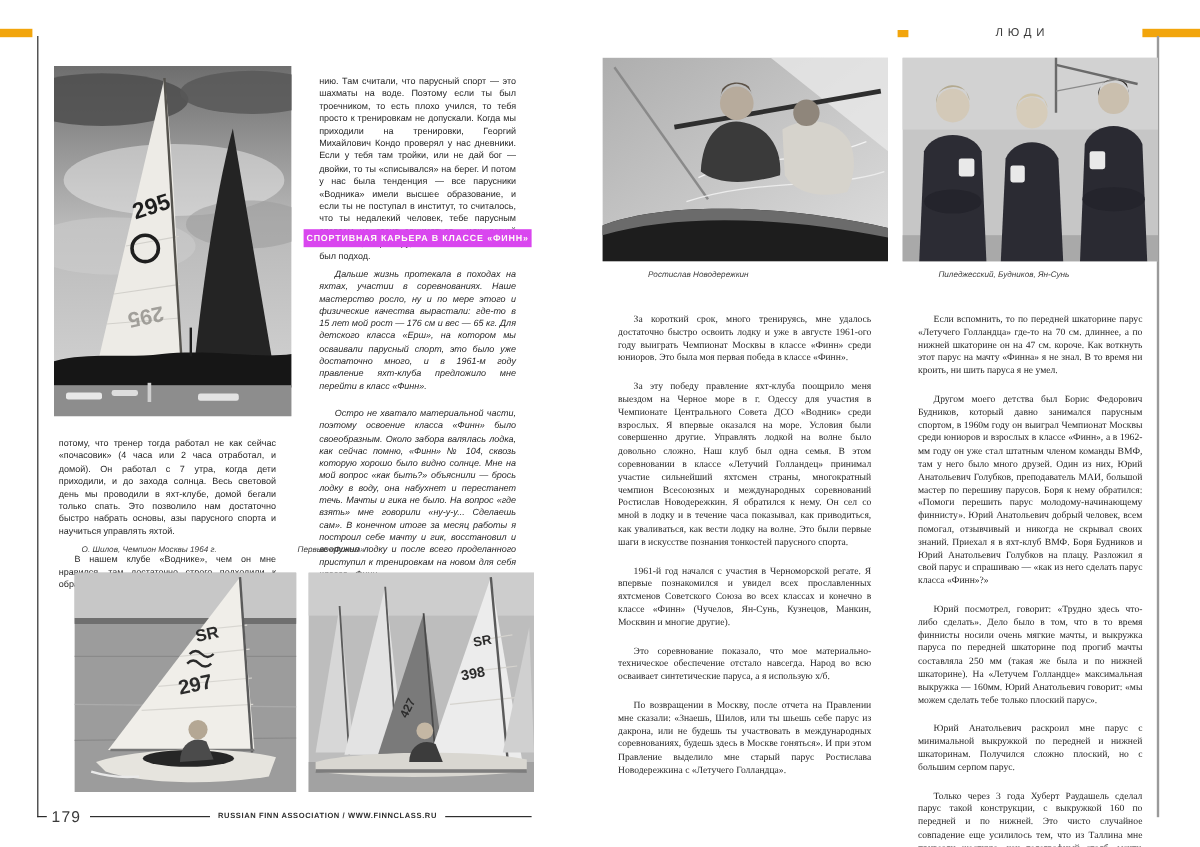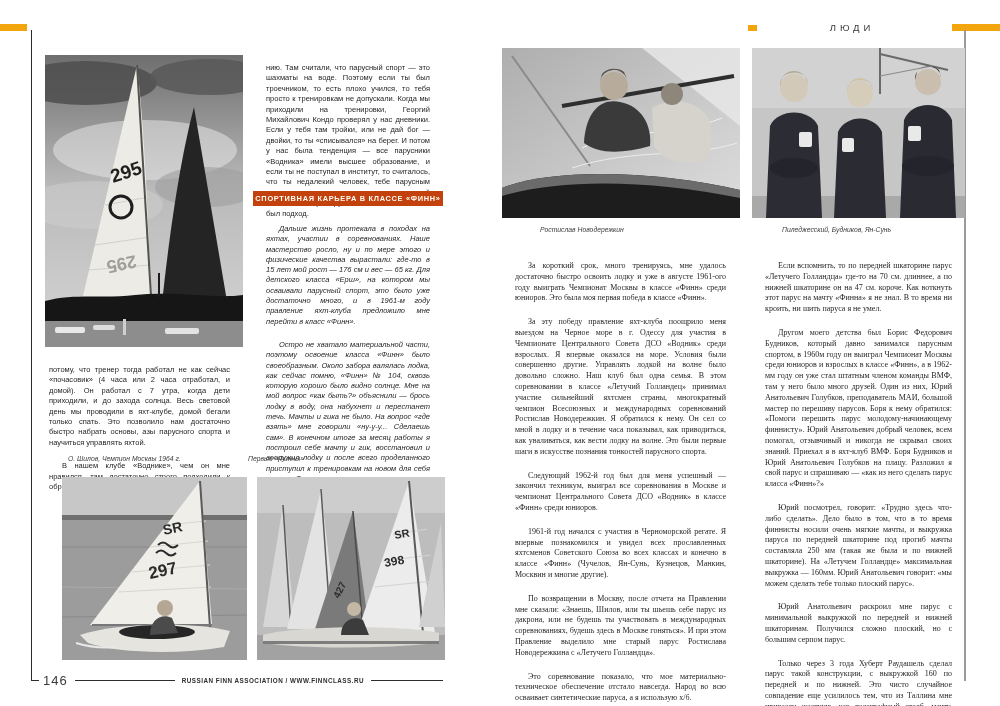--- a/index.html
+++ b/index.html
@@ -33,21 +33,21 @@
   .lp { font-size:7.5px; line-height:10.4px; }
   .rp { font-size:8px;   line-height:10.8px;font-family:Liberation Serif, serif; }
   .lp-col1        { left:36px;  top:352px; width:207px; }
   .lp-col2-top    { left:253px; top:50px;  width:190px; }
   .lp-col2-bottom { left:253px; top:211px; width:190px; line-height:10.3px;font-style:italic; }
   .rp-col1 { left:502px; top:248px; width:237px; }
   .rp-col2 { left:752px; top:248px; width:213px; }
 
   .heading-band {
     position:absolute; left:253px; top:191px; width:190px; height:15px;
-    background:#c2410c; color:#fffdf6; font-size:7.4px; font-weight:bold;
+    background:#d946ef; color:#fffdf6; font-size:7.4px; font-weight:bold;
     letter-spacing:0.7px; display:flex; align-items:center; justify-content:center;
     white-space:nowrap;
   }
 
   .caption { position:absolute; font-style:italic; font-size:6.8px; color:#3a3a3a; white-space:nowrap; }
   .cap-shilov { left:68px;  top:455px; }
   .cap-finns  { left:248px; top:455px; }
   .cap-novo   { left:540px; top:226px; }
   .cap-three  { left:782px; top:226px; }
 
@@ -211,33 +211,32 @@
     <rect x="156" y="78" width="13" height="15" rx="2" fill="#e9e9e9"></rect>
     <ellipse cx="176" cy="118" rx="26" ry="10" fill="#24242c"></ellipse>
   </svg>
 
   <div class="caption cap-novo">Ростислав Новодережкин</div>
   <div class="caption cap-three">Пиледжесский, Будников, Ян-Сунь</div>
 
   <div class="body rp rp-col1">
     <p>За короткий срок, много тренируясь, мне удалось достаточно быстро освоить лодку и уже в августе 1961-ого году выиграть Чемпионат Москвы в классе «Финн» среди юниоров. Это была моя первая победа в классе «Финн».</p>
     <p>За эту победу правление яхт-клуба поощрило меня выездом на Черное море в г. Одессу для участия в Чемпионате Центрального Совета ДСО «Водник» среди взрослых. Я впервые оказался на море. Условия были совершенно другие. Управлять лодкой на волне было довольно сложно. Наш клуб был одна семья. В этом соревновании в классе «Летучий Голландец» принимал участие сильнейший яхтсмен страны, многократный чемпион Всесоюзных и международных соревнований Ростислав Новодережкин. Я обратился к нему. Он сел со мной в лодку и в течение часа показывал, как приводиться, как уваливаться, как вести лодку на волне. Это были первые шаги в искусстве познания тонкостей парусного спорта.</p>
-    <p>Следующий 1962-й год был для меня успешный — закончил техникум, выиграл все соревнования в Москве и чемпионат Центрального Совета ДСО «Водник» в классе «Финн» среди юниоров.</p>
     <p>1961-й год начался с участия в Черноморской регате. Я впервые познакомился и увидел всех прославленных яхтсменов Советского Союза во всех классах и конечно в классе «Финн» (Чучелов, Ян-Сунь, Кузнецов, Манкин, Москвин и многие другие).</p>
+    <p>Это соревнование показало, что мое материально-техническое обеспечение отстало навсегда. Народ во всю осваивает синтетические паруса, а я использую х/б.</p>
     <p>По возвращении в Москву, после отчета на Правлении мне сказали: «Знаешь, Шилов, или ты шьешь себе парус из дакрона, или не будешь ты участвовать в международных соревнованиях, будешь здесь в Москве гоняться». И при этом Правление выделило мне старый парус Ростислава Новодережкина с «Летучего Голландца».</p>
-    <p>Это соревнование показало, что мое материально-техническое обеспечение отстало навсегда. Народ во всю осваивает синтетические паруса, а я использую х/б.</p>
   </div>
   <div class="body rp rp-col2">
     <p>Если вспомнить, то по передней шкаторине парус «Летучего Голландца» где-то на 70 см. длиннее, а по нижней шкаторине он на 47 см. короче. Как воткнуть этот парус на мачту «Финна» я не знал. В то время ни кроить, ни шить паруса я не умел.</p>
     <p>Другом моего детства был Борис Федорович Будников, который давно занимался парусным спортом, в 1960м году он выиграл Чемпионат Москвы среди юниоров и взрослых в классе «Финн», а в 1962-мм году он уже стал штатным членом команды ВМФ, там у него было много друзей. Один из них, Юрий Анатольевич Голубков, преподаватель МАИ, большой мастер по перешиву парусов. Боря к нему обратился: «Помоги перешить парус молодому-начинающему финнисту». Юрий Анатольевич добрый человек, всем помогал, отзывчивый и никогда не скрывал своих знаний. Приехал я в яхт-клуб ВМФ. Боря Будников и Юрий Анатольевич Голубков на плацу. Разложил я свой парус и спрашиваю — «как из него сделать парус класса «Финн»?»</p>
     <p>Юрий посмотрел, говорит: «Трудно здесь что-либо сделать». Дело было в том, что в то время финнисты носили очень мягкие мачты, и выкружка паруса по передней шкаторине под прогиб мачты составляла 250 мм (такая же была и по нижней шкаторине). На «Летучем Голландце» максимальная выкружка — 160мм. Юрий Анатольевич говорит: «мы можем сделать тебе только плоский парус».</p>
     <p>Юрий Анатольевич раскроил мне парус с минимальной выкружкой по передней и нижней шкаторинам. Получился сложно плоский, но с большим серпом парус.</p>
     <p>Только через 3 года Хуберт Раудашель сделал парус такой конструкции, с выкружкой 160 по передней и по нижней. Это чисто случайное совпадение еще усилилось тем, что из Таллина мне привезли жесткую, как телеграфный столб, мачту, которая идеально подошла под этот плоский парус. Мою лодку понесло в тихий ветер. Это позволило мне занять 3-е место</p>
   </div>
 
   <div class="footer footer-left">
-    <span class="pagenum">146</span>
+    <span class="pagenum">179</span>
     <span class="frule w100"></span>
     <span class="flabel">RUSSIAN FINN ASSOCIATION  /  WWW.FINNCLASS.RU</span>
     <span class="frule grow"></span>
   </div>
 
 </div>
 
 </body></html>

